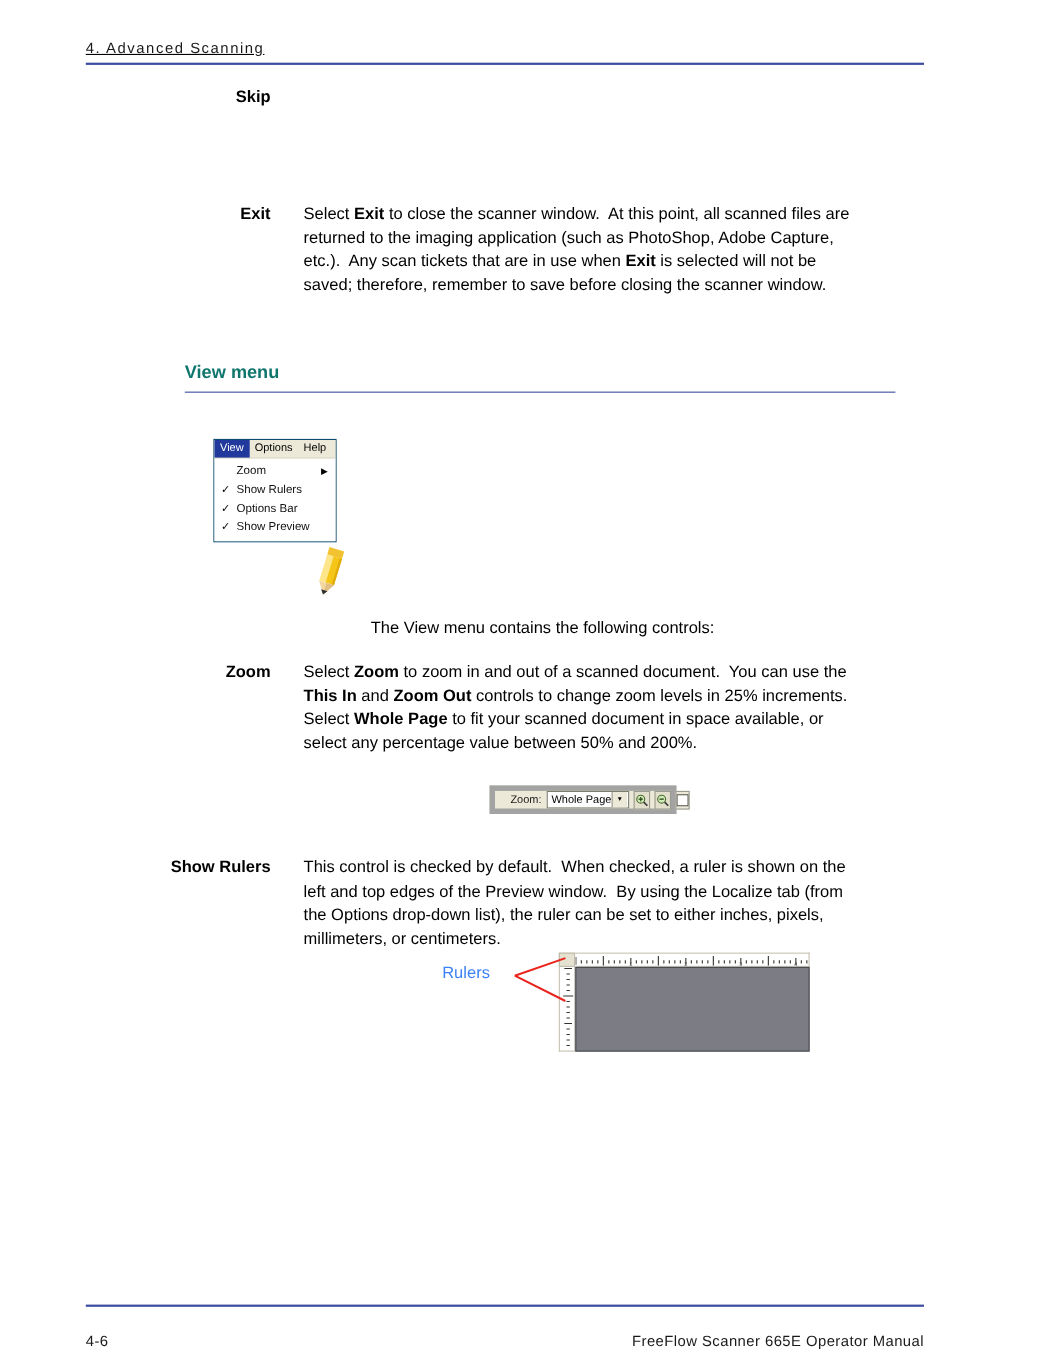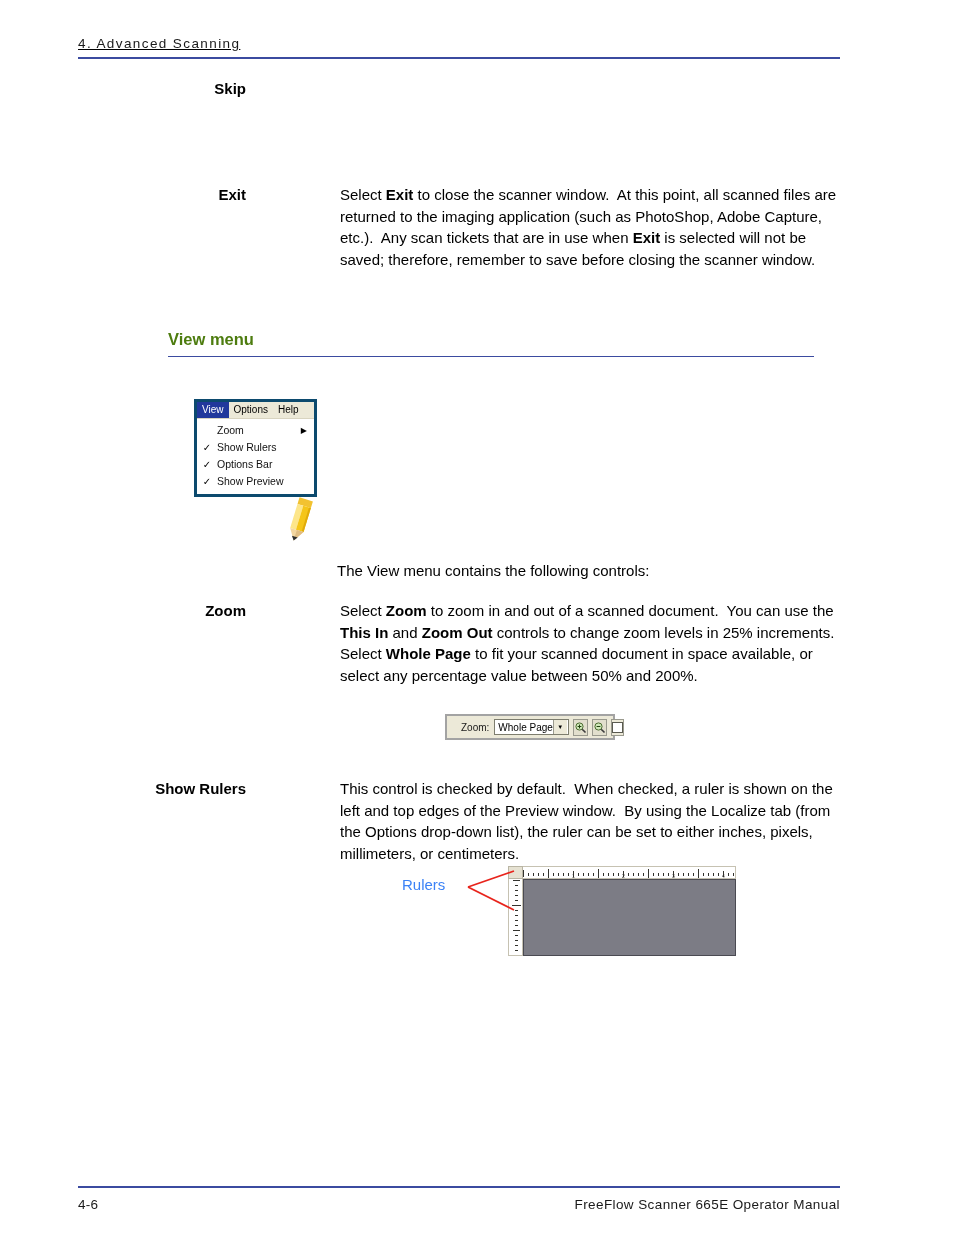--- a/index.html
+++ b/index.html
@@ -41,21 +41,20 @@
   .rule-blue {
     height: 1.5px;
     background: #3b4ba0;
     width: 100%;
   }
 
   
   .block {
     position: absolute;
     display: flex;
-    justify-content: space-between;
   }
   .term-col {
     width: 168px;
     text-align: right;
     padding-right: 0;
     font-weight: bold;
     font-size: 15px;
     line-height: 21.5px;
   }
   .body-col {
@@ -68,39 +67,39 @@
   .body-col b { font-weight: bold; }
 
   
   .section {
     position: absolute;
     left: 168px;
     top: 330px;
     width: 646px;
   }
   .section-title {
-    color: #4d7c0f;
+    color: #0f766e;
     font-weight: bold;
     font-size: 16.5px;
     padding-bottom: 7px;
   }
   .section-rule {
     height: 1.3px;
     background: #3b4ba0;
     width: 100%;
   }
 
   
   .menu-shot {
     position: absolute;
     left: 194px;
     top: 399px;
-    width: 123px;
-    background: #ffffff;
-    border: 3px solid #0c4a6e;
+    width: 112px;
+    background: #ffffff;
+    border: 1px solid #0c4a6e;
     box-sizing: border-box;
     font-size: 10px;
     line-height: 1;
   }
   .menubar {
     display: flex;
     background: #ece9d8;
     height: 16px;
     align-items: center;
     border-bottom: 1px solid #d8d4c0;
@@ -174,21 +173,21 @@
   .note-text b { font-weight: bold; font-style: italic; }
 
   
   .zoom-shot {
     position: absolute;
     left: 445px;
     top: 714px;
     width: 170px;
     height: 26px;
     background: #ece9d8;
-    border: 2px solid #a3a3a3;
+    border: 5px solid #a3a3a3;
     box-sizing: border-box;
     display: flex;
     align-items: center;
     padding: 0 4px;
   }
   .zoom-label {
     font-size: 10px;
     color: #1a1a1a;
     padding: 0 5px 0 10px;
     white-space: nowrap;
@@ -310,21 +309,21 @@
     width: 762px;
   }
   .footer-rule {
     height: 1.5px;
     background: #3b4ba0;
     width: 100%;
   }
   .footer-row {
     display: flex;
     justify-content: space-between;
-    padding-top: 9px;
+    padding-top: 24px;
     font-size: 13.5px;
     color: #1a1a1a;
   }
   .footer-left { letter-spacing: 0.3px; }
   .footer-right { letter-spacing: 0.4px; }
 </style>
 </head>
 <body>
 
 <div class="page">

